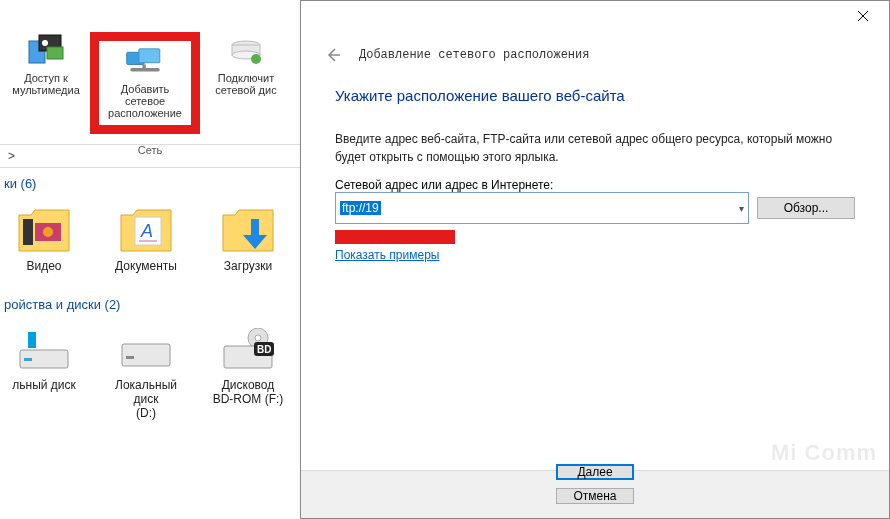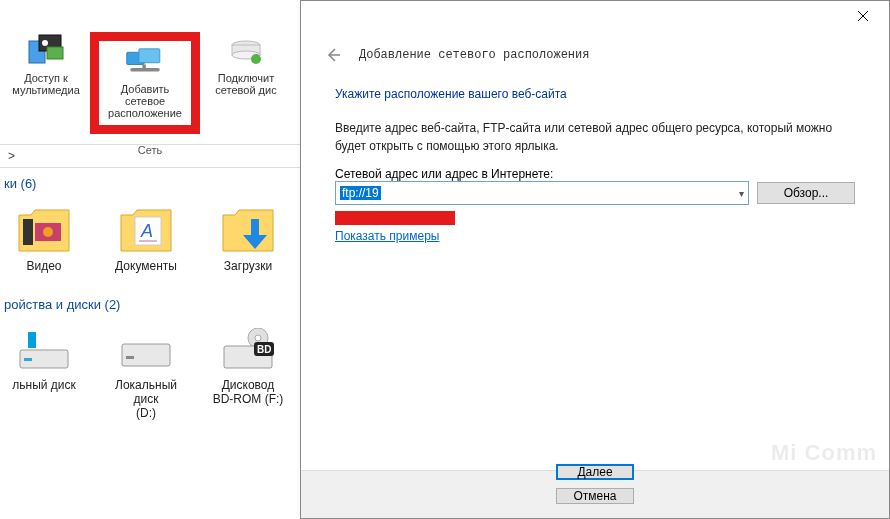--- a/index.html
+++ b/index.html
@@ -23,25 +23,25 @@
     .device-icon { width: 56px; height: 44px; margin-bottom: 6px; display: flex; align-items: center; justify-content: center; }
 
     
     .dialog { position: absolute; right: 0; top: 0; width: 590px; height: 519px; background: #fff; border: 1px solid #888; box-shadow: -2px 0 4px rgba(0,0,0,0.03); }
     .dialog-titlebar { height: 30px; display: flex; justify-content: flex-end; align-items: center; padding-right: 4px; }
     .close-btn { width: 44px; height: 28px; display: flex; align-items: center; justify-content: center; font-size: 15px; color: #000; }
     .dialog-header-row { display: flex; align-items: center; height: 48px; padding: 0 18px; }
     .back-btn { width: 28px; height: 28px; display: flex; align-items: center; justify-content: center; color: #666; font-size: 16px; margin-right: 12px; }
     .dialog-header-title { font-size: 12px; color: #333; font-family: Liberation Mono, monospace; }
     .dialog-content { padding: 8px 34px 0 34px; }
-    .wizard-heading { color: #003399; font-size: 12px; margin-bottom: 18px; }
+    .wizard-heading { color: #003399; font-size: 15px; margin-bottom: 26px; }
     .wizard-desc { font-size: 12px; color: #222; margin-bottom: 12px; line-height: 1.5; }
     .field-label { font-size: 12px; }
     .field-row { display: flex; gap: 8px; align-items: center; margin-bottom: 6px; }
-    .combo { flex: 1; height: 24px; border: 1px solid #7a9fd0; background: #fff; display: flex; align-items: center; padding: 0 4px; position: relative; }
+    .combo { flex: 1; height: 32px; border: 1px solid #7a9fd0; background: #fff; display: flex; align-items: center; padding: 0 4px; position: relative; }
     .combo-text { font-size: 12px; color: #fff; background: #0078d7; padding: 0 2px; }
     .combo-arrow { position: absolute; right: 4px; font-size: 10px; color: #555; }
     .browse-btn { width: 98px; height: 22px; border: 1px solid #adadad; background: #e1e1e1; font-size: 12px; display: flex; align-items: center; justify-content: center; }
     .red-block { width: 120px; height: 14px; background: #e31b1b; margin-bottom: 4px; }
     .link { color: #0066cc; font-size: 12px; text-decoration: underline; display: inline-block; cursor: pointer; }
     .dialog-footer { position: absolute; bottom: 0; left: 0; right: 0; height: 48px; background: #f0f0f0; border-top: 1px solid #ddd; display: flex; justify-content: flex-end; align-items: center; padding: 14px 14px; gap: 8px; flex-direction: column; }
     .footer-btn { width: 78px; height: 24px; border: 1px solid #adadad; background: #e1e1e1; font-size: 12px; display: flex; align-items: center; justify-content: center; }
     .footer-btn.primary { border: 1px solid #0078d7; box-shadow: 0 0 0 1px #0078d7 inset; }
 
     .watermark { position: absolute; right: 12px; bottom: 52px; font-size: 22px; color: rgba(0,0,0,0.08); font-weight: 600; letter-spacing: 1px; pointer-events: none; }

